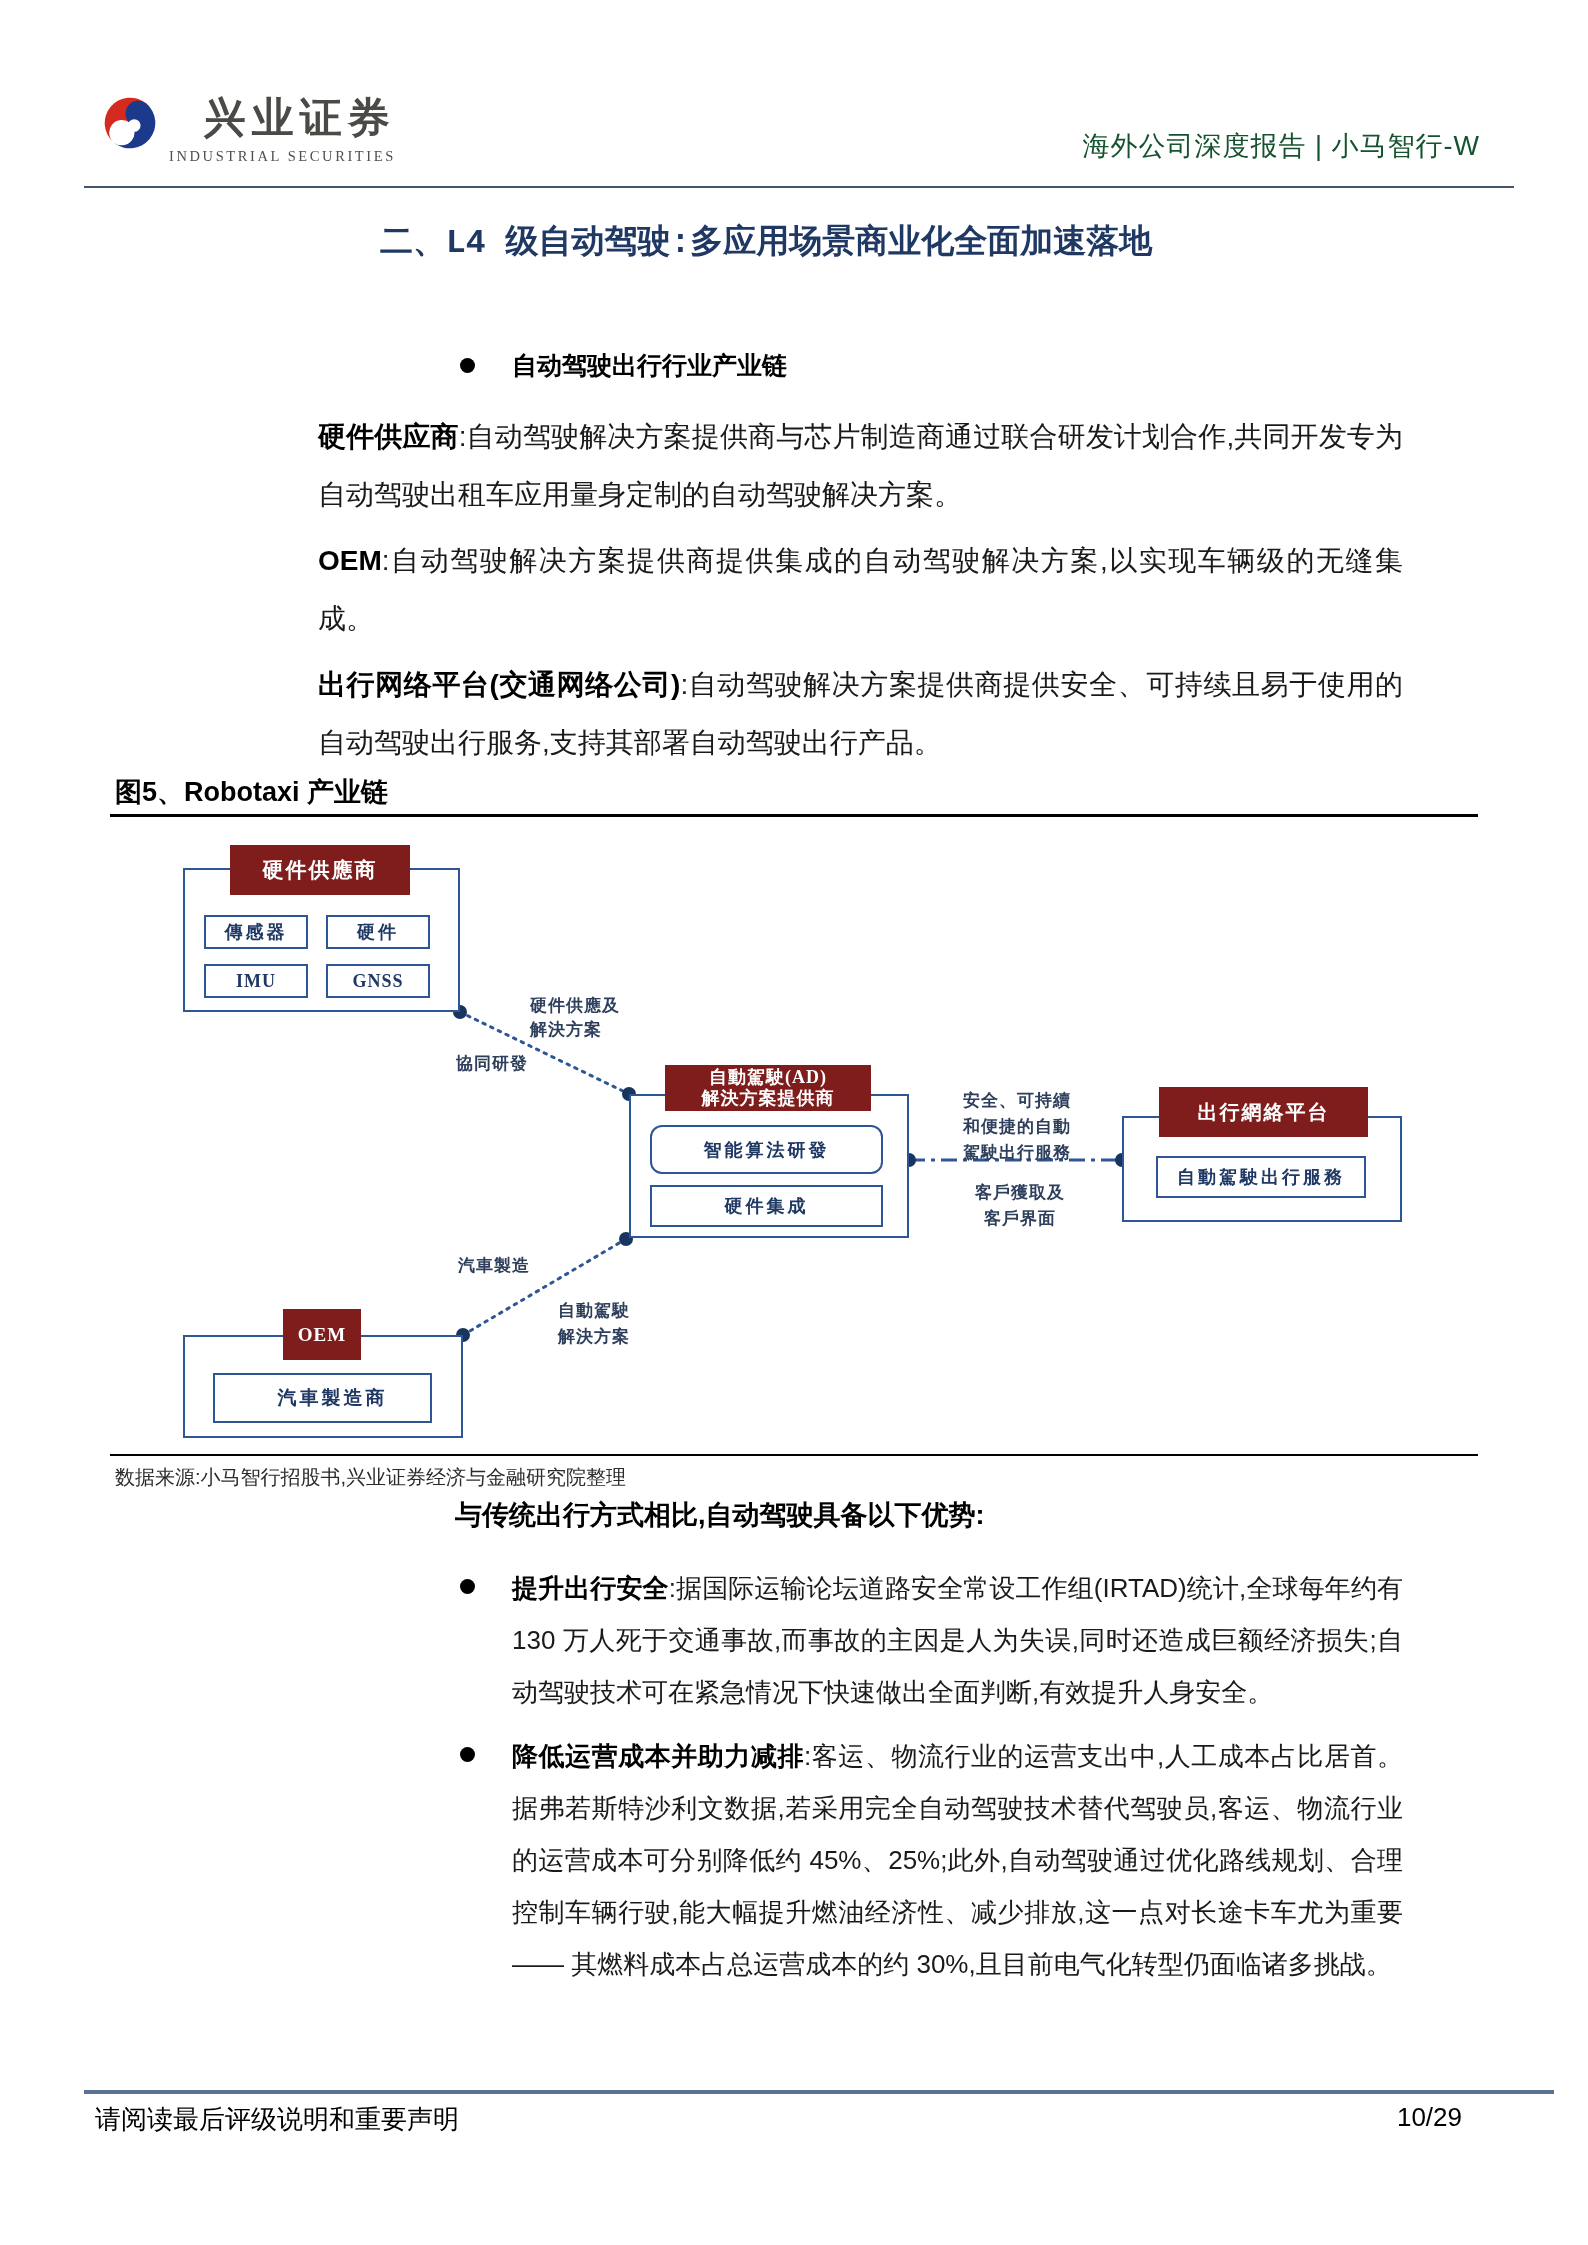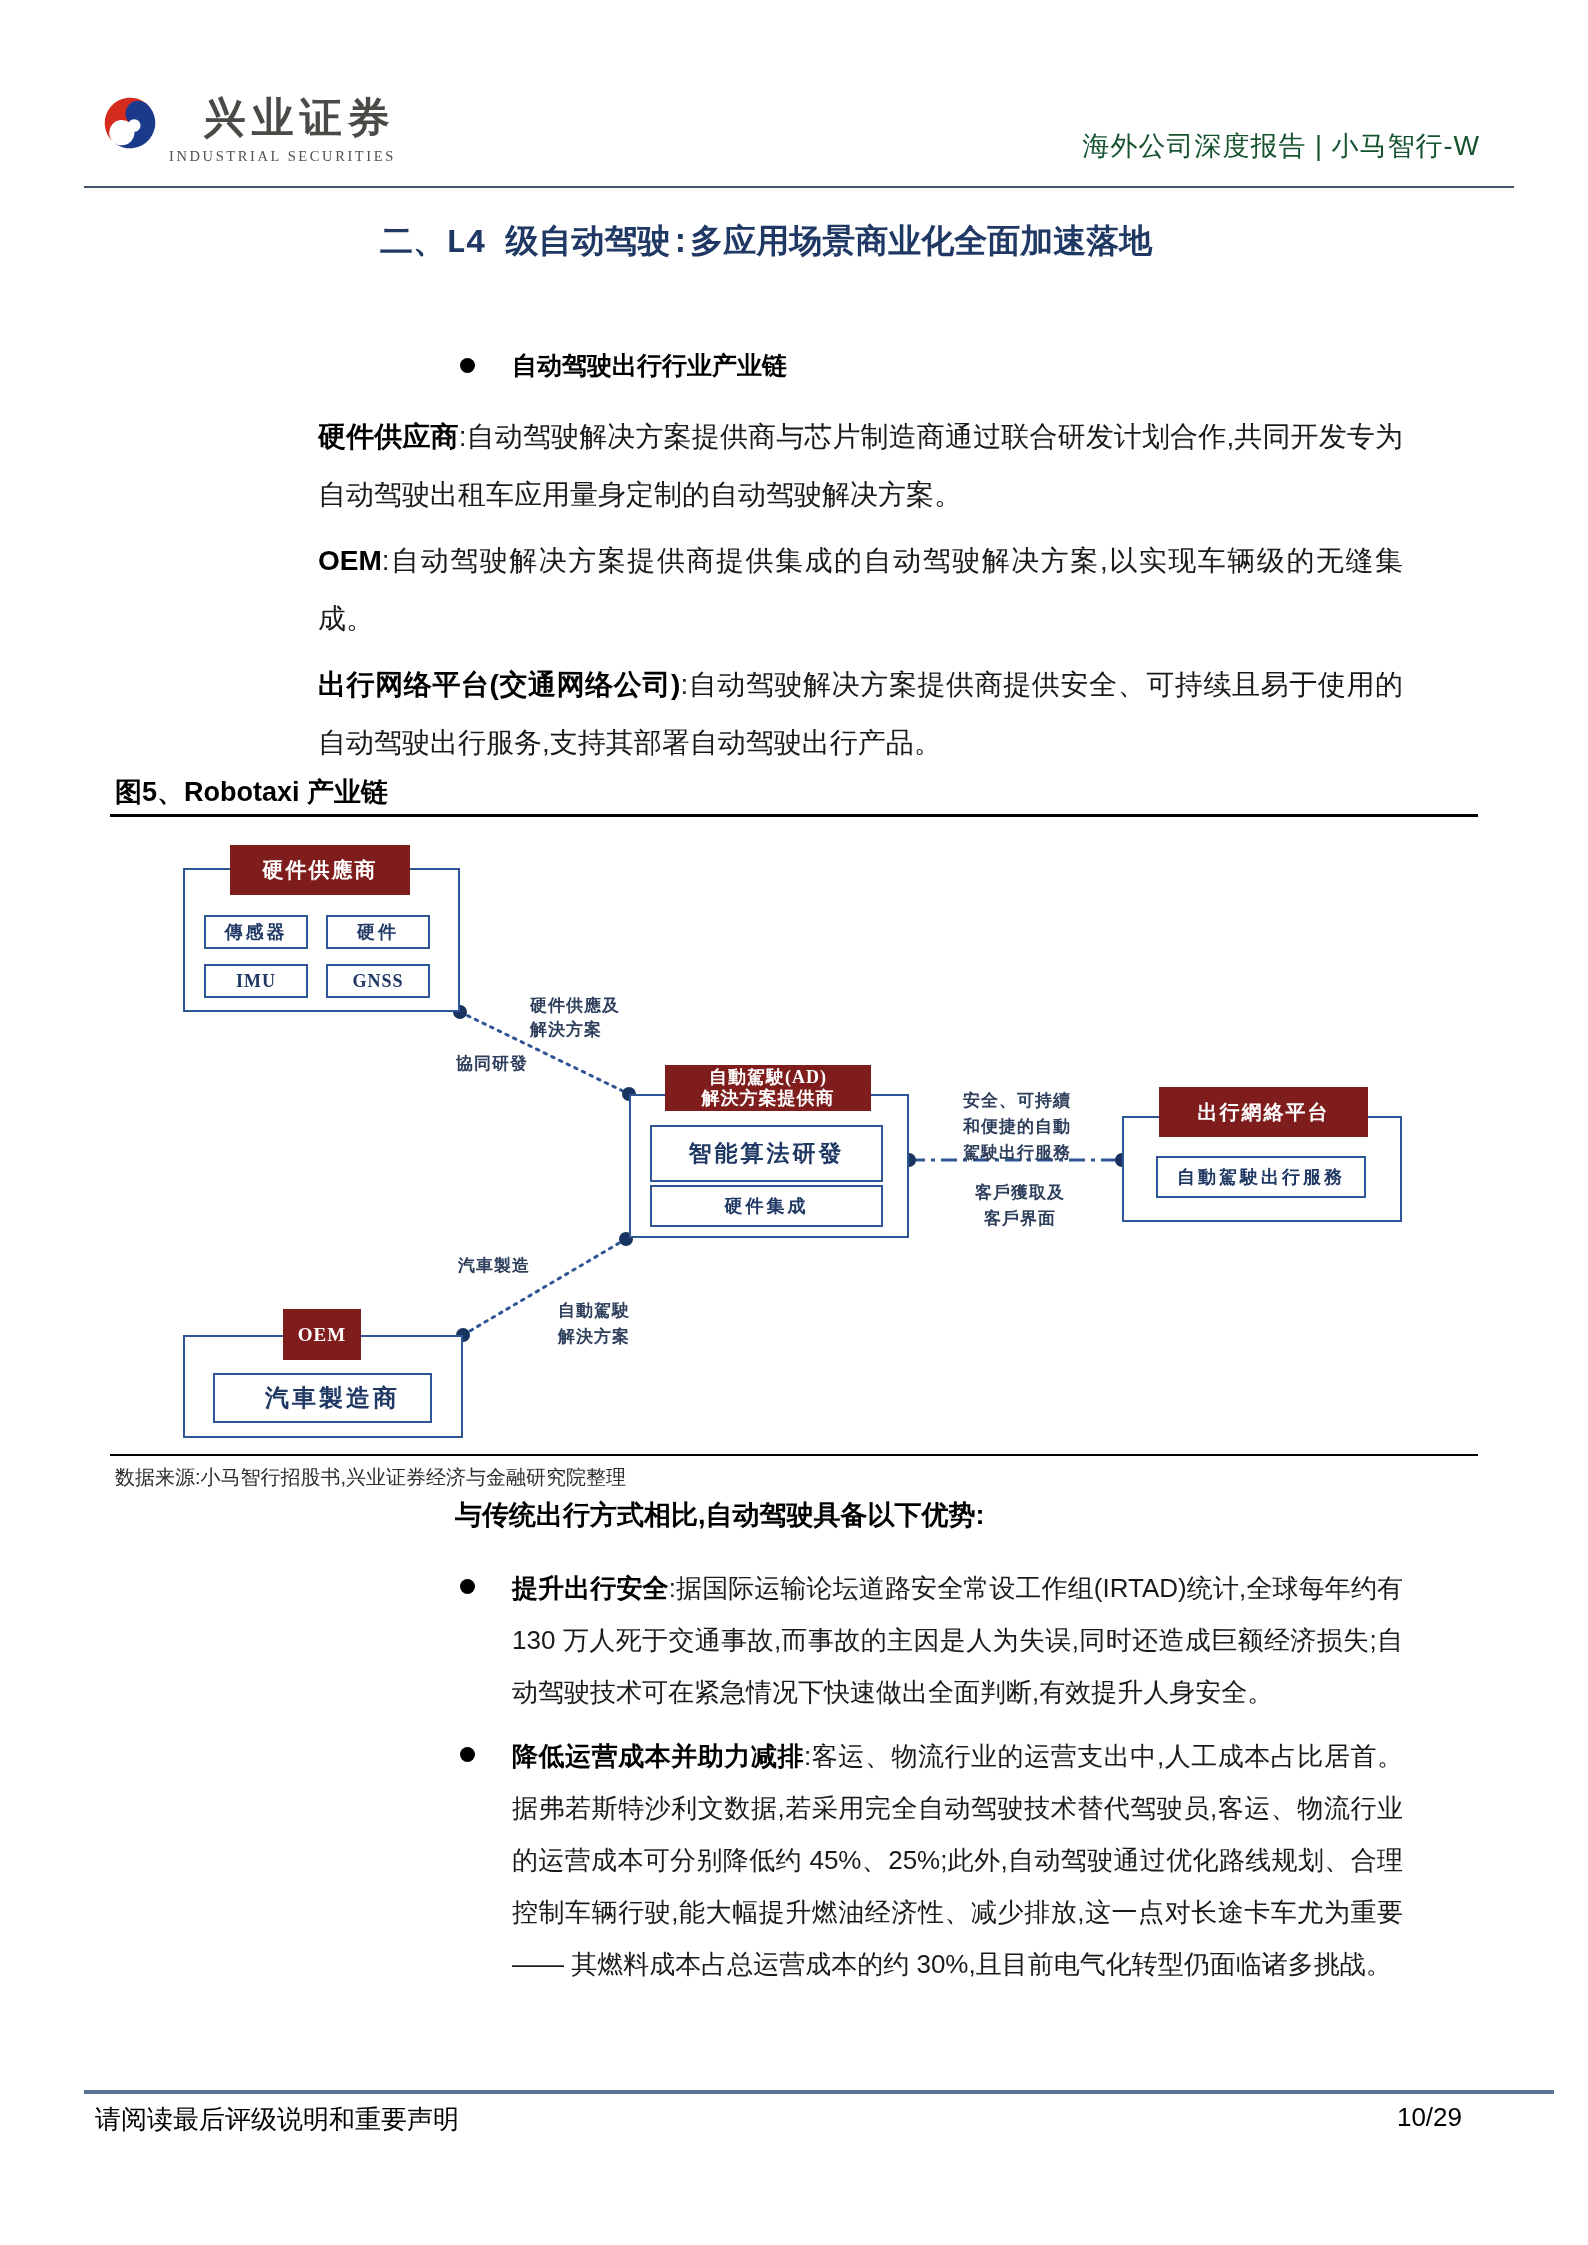--- a/index.html
+++ b/index.html
@@ -122,30 +122,30 @@
     <div class="node-outer" style="left:73px; top:38px; width:277px; height:144px;"></div>
     <div class="node-hdr" style="left:120px; top:15px; width:180px; height:50px; font-size:21px;">硬件供應商</div>
     <div class="node-item" style="left:94px; top:85px; width:104px; height:34px; font-size:18px;">傳感器</div>
     <div class="node-item" style="left:216px; top:85px; width:104px; height:34px; font-size:18px;">硬件</div>
     <div class="node-item" style="left:94px; top:134px; width:104px; height:34px; font-size:18px; letter-spacing:1px;">IMU</div>
     <div class="node-item" style="left:216px; top:134px; width:104px; height:34px; font-size:18px; letter-spacing:1px;">GNSS</div>
 
     <div class="node-outer" style="left:519px; top:264px; width:280px; height:144px;"></div>
     <div class="node-hdr" style="left:555px; top:235px; width:206px; height:46px; font-size:18px; line-height:21px; white-space:pre-line; letter-spacing:1px;">自動駕駛(AD)
 解決方案提供商</div>
-    <div class="node-item" style="left:540px; top:295px; width:233px; height:57px; font-size:23px;">智能算法研發</div>
+    <div class="node-item" style="left:540px; top:295px; width:233px; height:49px; font-size:18px;border-radius:12px;">智能算法研發</div>
     <div class="node-item" style="left:540px; top:355px; width:233px; height:42px; font-size:18px;">硬件集成</div>
 
     <div class="node-outer" style="left:1012px; top:286px; width:280px; height:106px;"></div>
     <div class="node-hdr" style="left:1049px; top:257px; width:209px; height:50px; font-size:20px;">出行網絡平台</div>
     <div class="node-item" style="left:1046px; top:326px; width:210px; height:42px; font-size:18px;">自動駕駛出行服務</div>
 
     <div class="node-outer" style="left:73px; top:505px; width:280px; height:103px;"></div>
     <div class="node-hdr" style="left:173px; top:479px; width:78px; height:51px; font-size:19px; letter-spacing:1px;">OEM</div>
-    <div class="node-item" style="left:103px; top:543px; width:219px; height:50px; font-size:24px;padding-left:20px;">汽車製造商</div>
+    <div class="node-item" style="left:103px; top:543px; width:219px; height:50px; font-size:19px;padding-left:20px;">汽車製造商</div>
 
     <div class="edge-label" style="left:420px; top:164px;">硬件供應及
 解決方案</div>
     <div class="edge-label" style="left:346px; top:222px;">協同研發</div>
     <div class="edge-label" style="left:853px; top:258px; line-height:26px;">安全、可持續
 和便捷的自動
 駕駛出行服務</div>
     <div class="edge-label" style="left:850px; top:350px; width:120px; text-align:center; line-height:26px;">客戶獲取及
 客戶界面</div>
     <div class="edge-label" style="left:348px; top:424px;">汽車製造</div>

